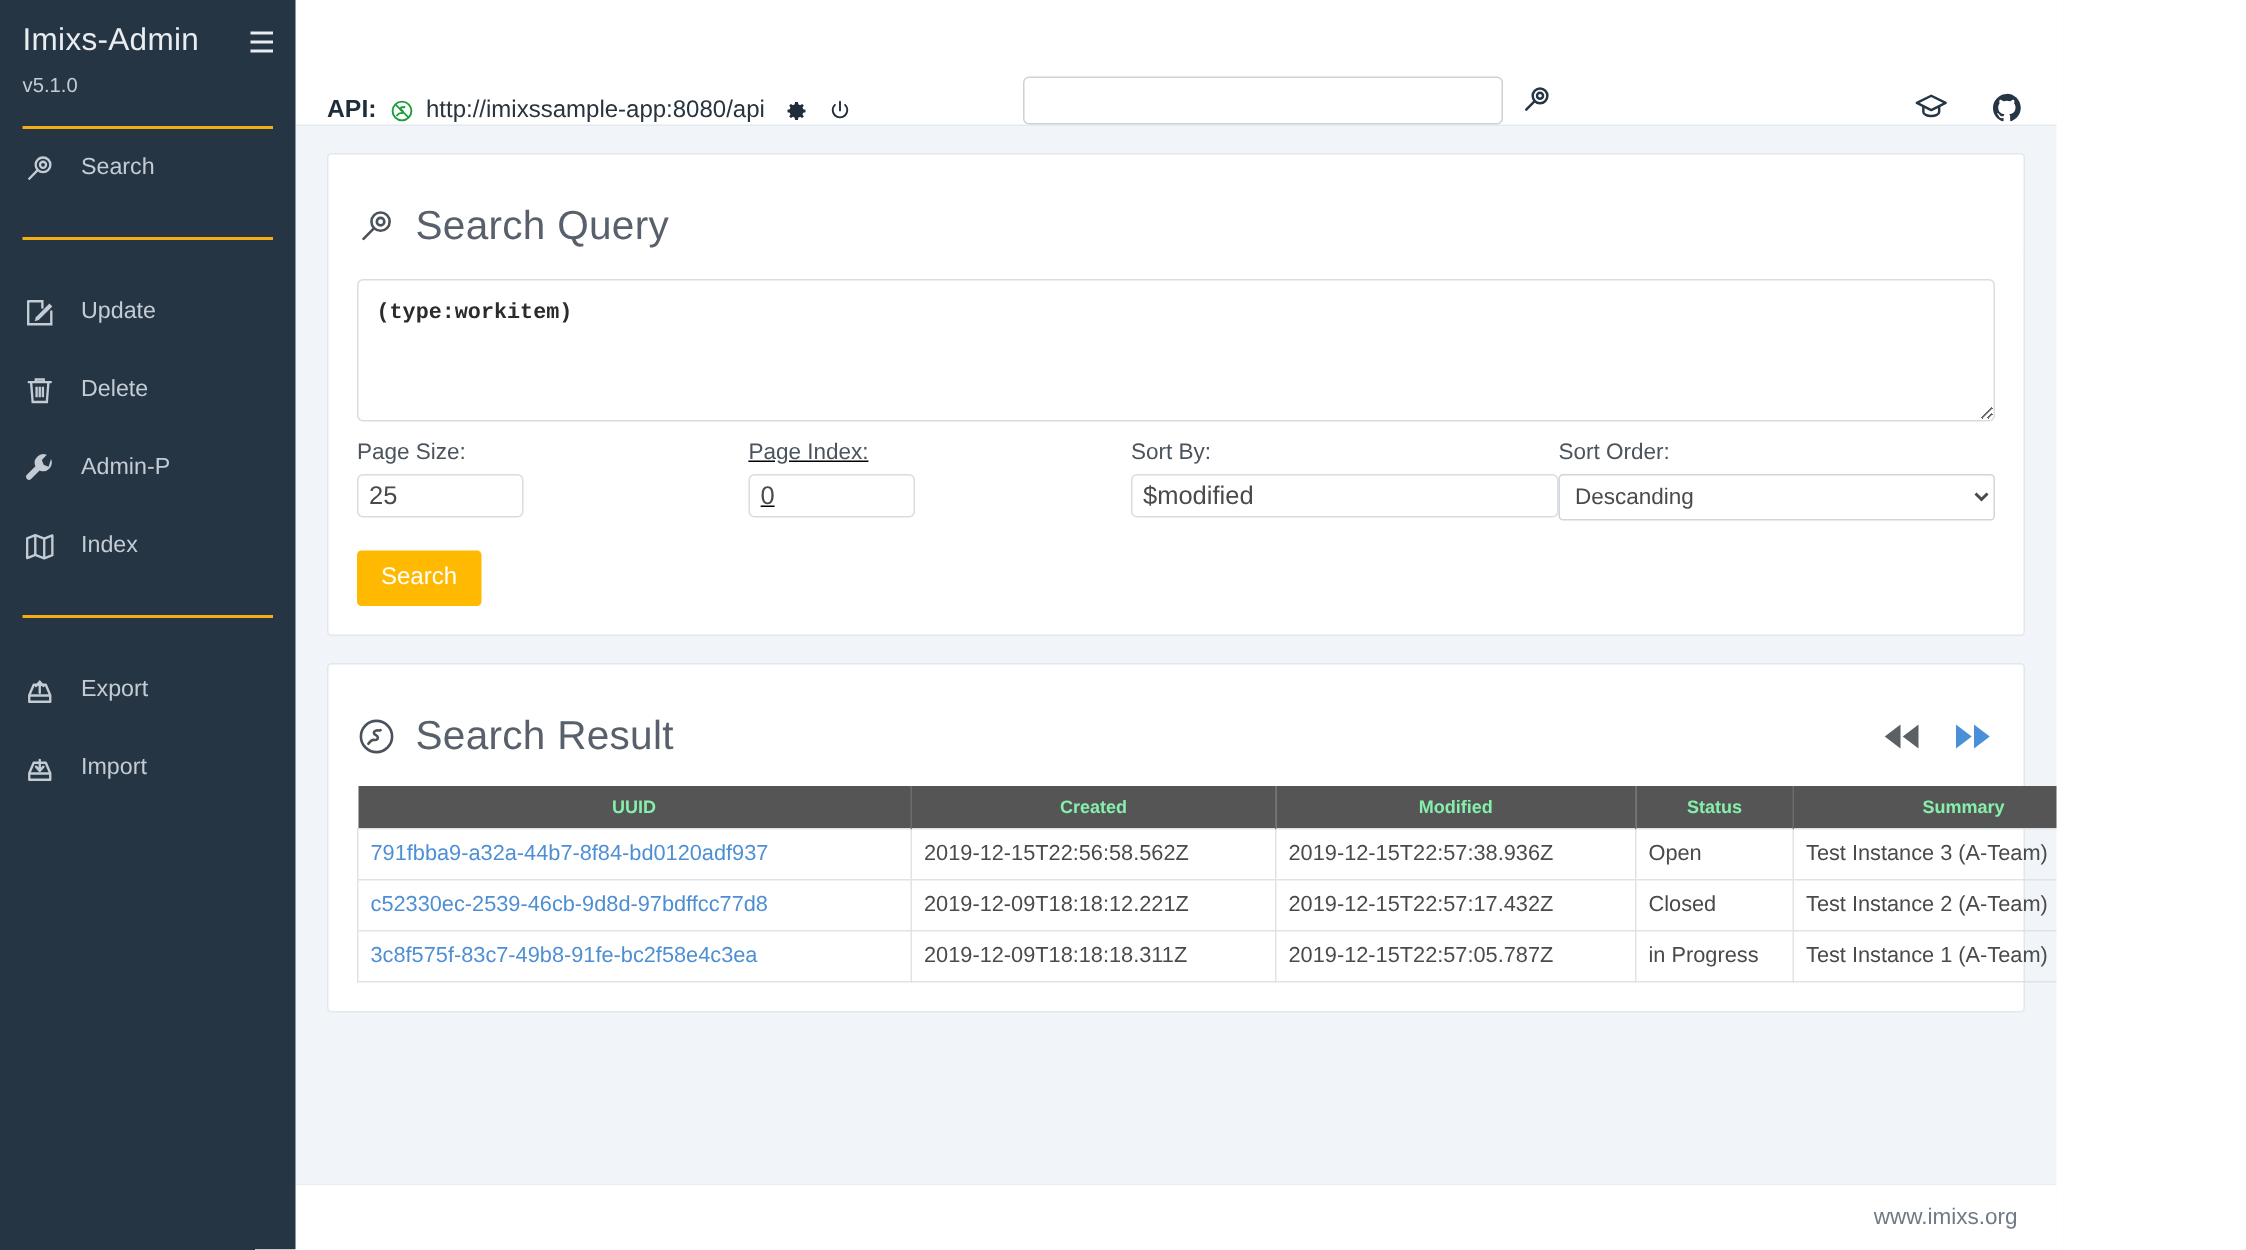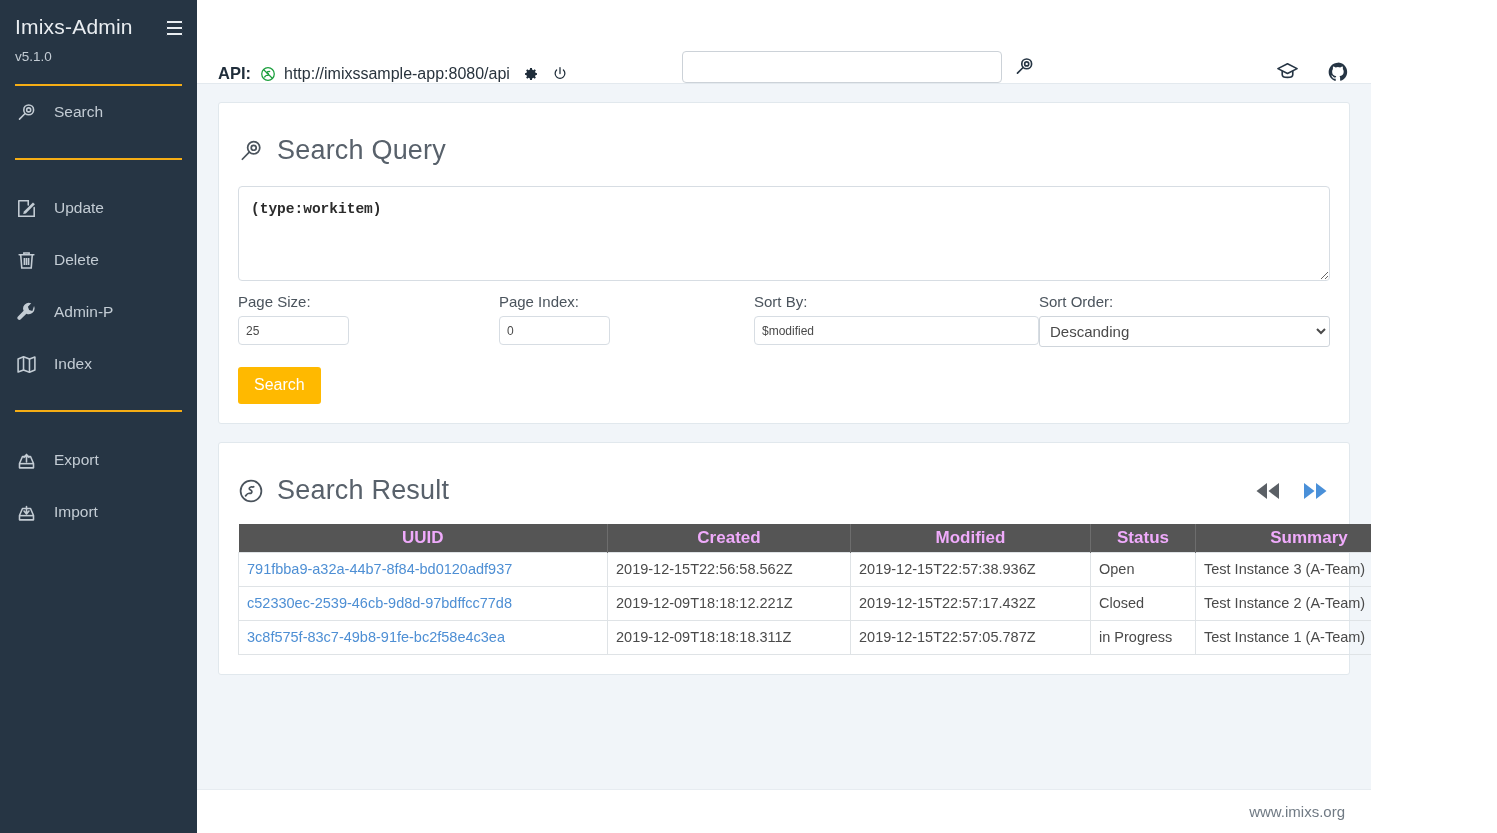--- a/index.html
+++ b/index.html
@@ -152,33 +152,33 @@
   
   .form-row {
     display: flex; margin-top: 12px;
   }
   .fld { display: flex; flex-direction: column; }
   .fld-lbl {
     font-size: 15px; color: #4b545d; margin-bottom: 6px;
   }
   .fld-in {
     height: 29px; border: 1px solid #d7dde3; border-radius: 4px;
-    font-size: 12px; color: #4a4a4a; padding: 0 7px;
+    font-size: 17px; color: #4a4a4a; padding: 0 7px;
     outline: none; background: #fff;
     font-family: "Liberation Sans", sans-serif;
   }
   .fld-sel {
     height: 31px; border: 1px solid #cfd5db; border-radius: 3px;
     font-size: 15px; color: #4a4a4a; padding: 0 6px;
     background: #fff; outline: none;
     font-family: "Liberation Sans", sans-serif;
   }
   .col-pagesize { width: 312px; }
   .col-pagesize .fld-in { width: 111px; }
-  .col-pageindex { width: 305px; }
+  .col-pageindex { width: 305px; text-decoration: underline; }
   .col-pageindex .fld-in { width: 111px; }
   .col-sortby { width: 310px; }
   .col-sortby .fld-in { width: 285px; }
   .col-sortorder { width: 300px; }
   .col-sortorder .fld-sel { width: 291px; }
 
   .btn-search {
     margin-top: 20px;
     background: #ffb900; border: none; border-radius: 3px;
     color: #ffffff; font-size: 16px;
@@ -188,22 +188,22 @@
     align-self: flex-start;
   }
 
   
   .tbl-wrap { margin-top: 18px; }
   table.result {
     width: 100%; border-collapse: collapse;
     table-layout: fixed;
   }
   table.result th {
-    background: #555555; color: #f0abfc;
-    font-size: 17px; font-weight: bold;
+    background: #555555; color: #86efac;
+    font-size: 12px; font-weight: bold;
     height: 28px; text-align: center;
     border-right: 1px solid #6d6d6d;
     padding: 0 6px;
   }
   table.result th:last-child { border-right: none; }
   table.result td {
     border: 1px solid #dfe3e6;
     height: 34px;
     font-size: 14.5px; color: #4a4a4a;
     padding: 0 8px;

